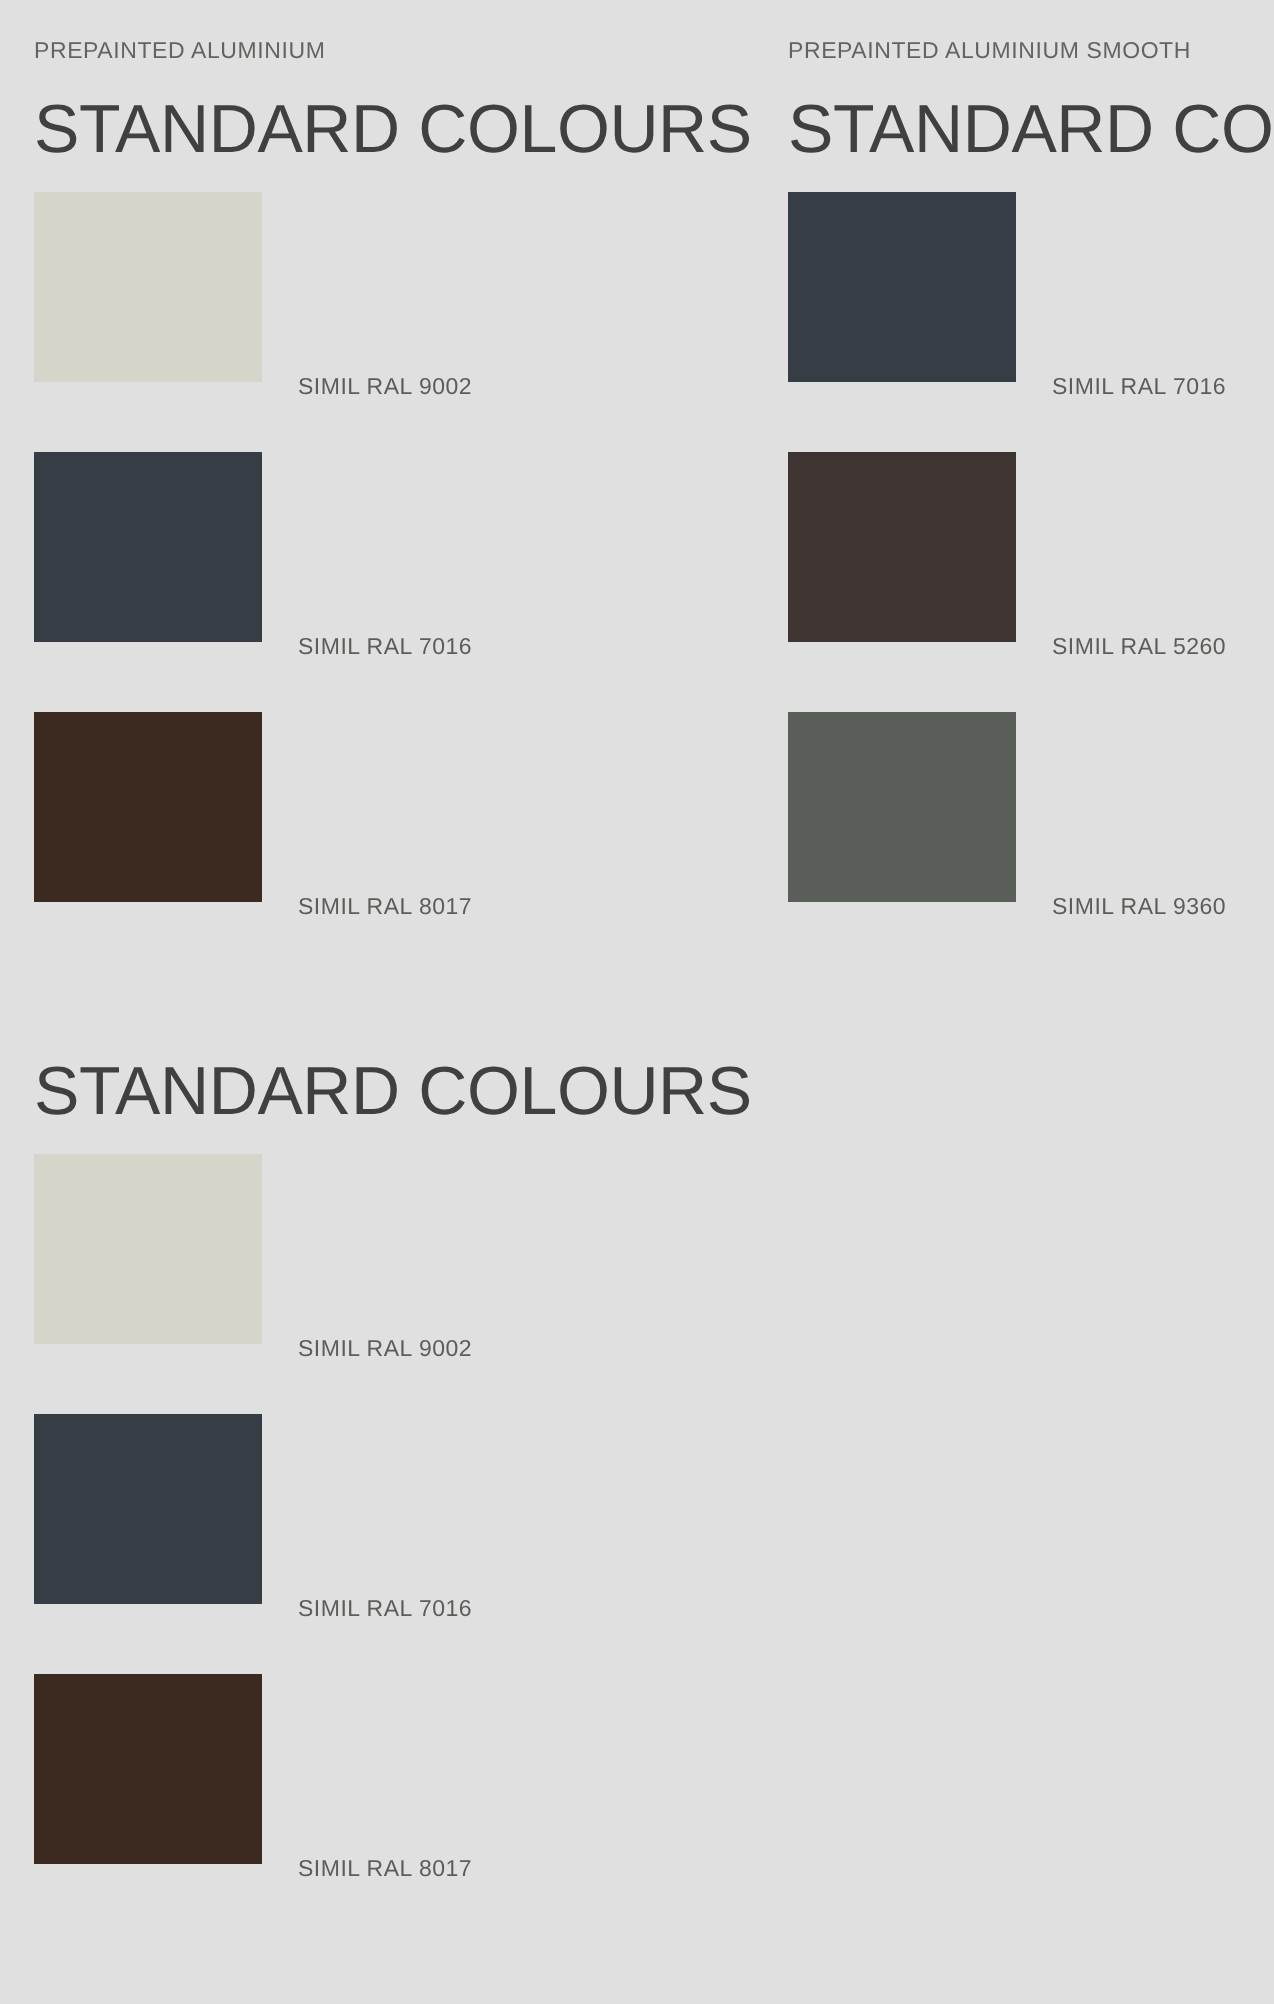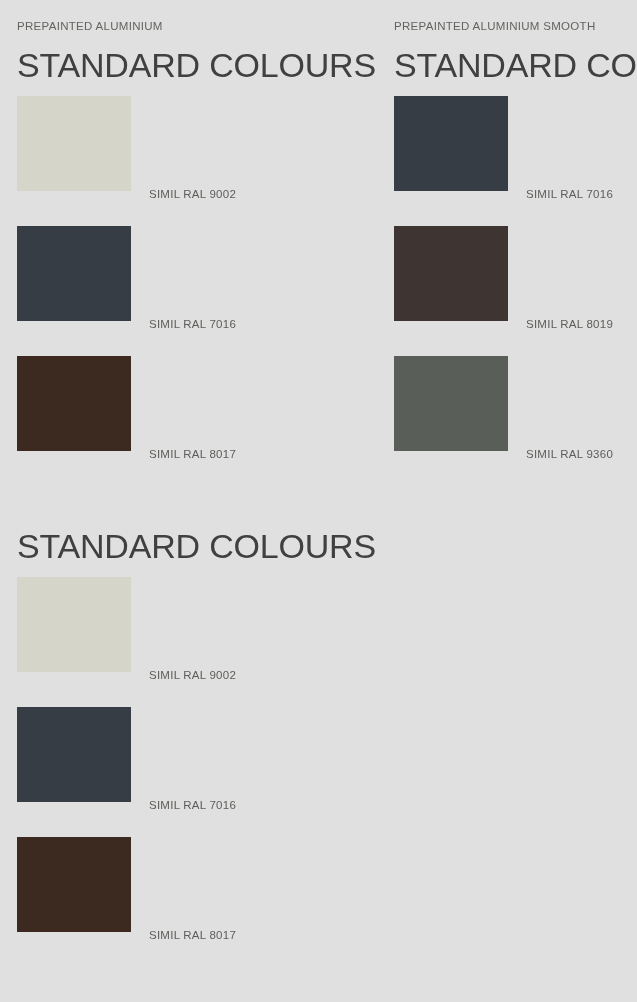--- a/index.html
+++ b/index.html
@@ -106,21 +106,21 @@
   <div class="section" id="section-aluminium-smooth">
     <div class="section-eyebrow">PREPAINTED ALUMINIUM SMOOTH</div>
     <div class="section-title">STANDARD COLOURS</div>
     <ul class="swatch-list">
       <li class="swatch-row">
         <div class="swatch-chip" style="background-color: rgb(54, 61, 69);"></div>
         <div class="swatch-label">SIMIL RAL 7016</div>
       </li>
       <li class="swatch-row">
         <div class="swatch-chip" style="background-color: rgb(62, 52, 49);"></div>
-        <div class="swatch-label">SIMIL RAL 8019</div>
+        <div class="swatch-label">SIMIL RAL 5260</div>
       </li>
       <li class="swatch-row">
         <div class="swatch-chip" style="background-color: rgb(89, 95, 88);"></div>
         <div class="swatch-label">SIMIL RAL 9360</div>
       </li>
     </ul>
   </div>
 
   <div class="section" id="section-steel">
     <div class="section-title">STANDARD COLOURS</div>

